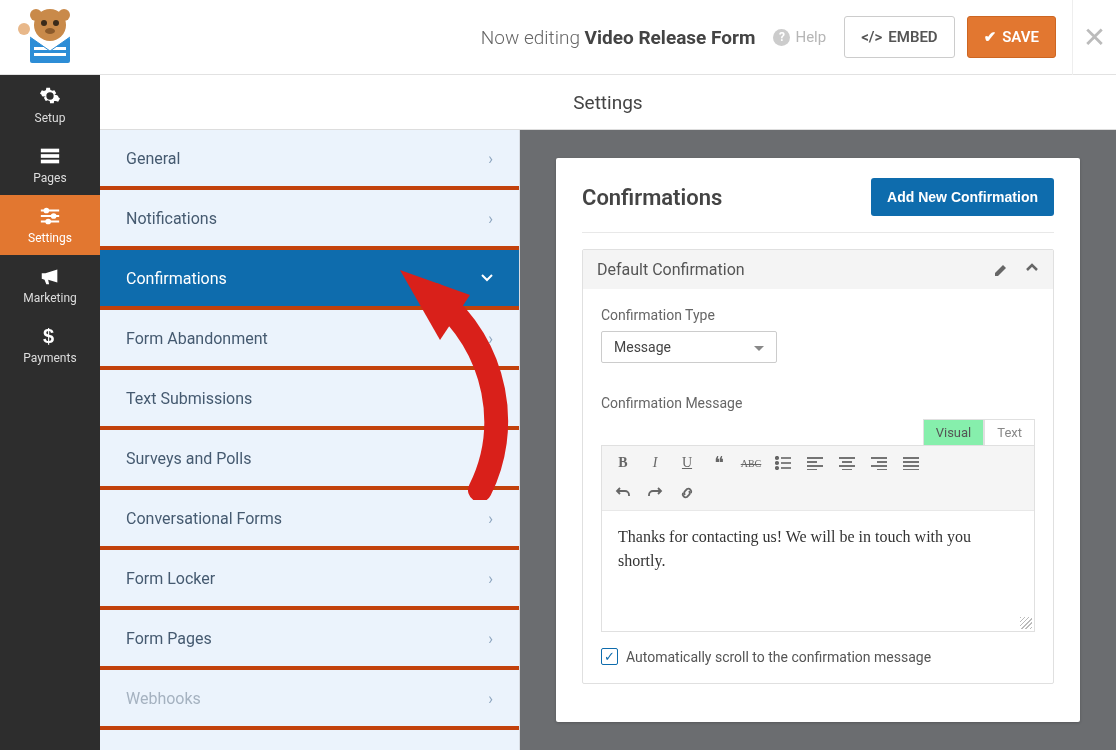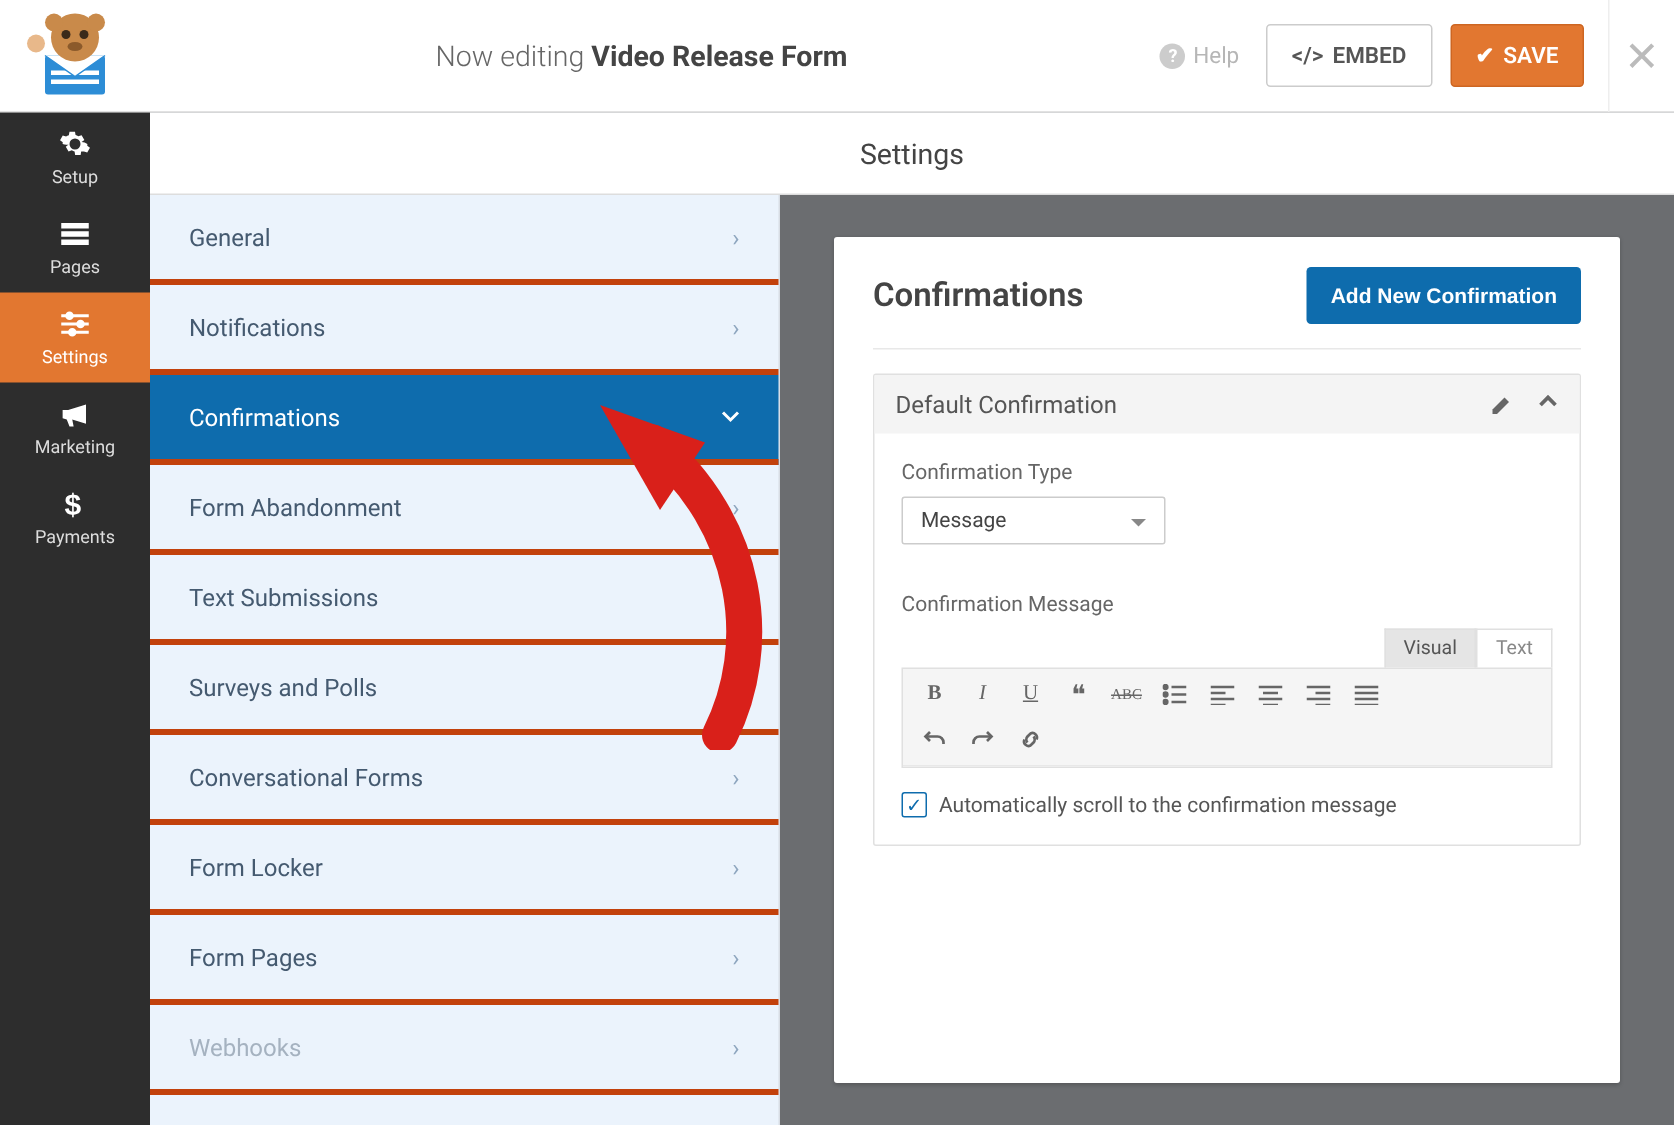--- a/index.html
+++ b/index.html
@@ -1,20 +1,20 @@
 <!DOCTYPE html>
 <html><head>
 <meta charset="utf-8">
 <style>
 * { box-sizing: border-box; margin: 0; padding: 0; }
 body { font-family: -apple-system, BlinkMacSystemFont, "Segoe UI", Roboto, Arial, sans-serif; background: #fff; width: 1116px; height: 750px; overflow: hidden; color: #444; }
 .topbar { height: 75px; display: flex; align-items: center; border-bottom: 1px solid #e2e2e2; background: #fff; }
 .logo-zone { width: 100px; height: 100%; display: flex; align-items: center; justify-content: center; }
 .logo-img { width: 68px; height: 60px; position: relative; }
-.form-title-zone { flex: 1; text-align: center; padding-right: 10px; font-size: 19px; color: #555; }
+.form-title-zone { flex: 1; text-align: right; padding-right: 10px; font-size: 19px; color: #555; }
 .form-title-zone .editing-prefix { font-weight: 300; color: #666; }
 .form-title-zone .form-name { font-weight: 700; color: #444; }
 .help-link { color: #b6b6b6; font-size: 15px; margin: 0 18px 0 8px; display: flex; align-items: center; gap: 5px; cursor: pointer; }
 .help-link .qmark { width: 17px; height: 17px; border-radius: 50%; background: #ccc; color: #fff; font-size: 12px; display: flex; align-items: center; justify-content: center; font-weight: bold; }
 .btn { height: 42px; border-radius: 3px; font-weight: 600; font-size: 15px; display: flex; align-items: center; padding: 0 16px; cursor: pointer; margin-right: 12px; gap: 6px; }
 .btn-embed { background: #fff; color: #555; border: 1px solid #ccc; }
 .btn-save { background: #e27730; color: #fff; border: 1px solid #cd6622; }
 .close-x { width: 44px; height: 75px; display: flex; align-items: center; justify-content: center; color: #bbb; font-size: 28px; cursor: pointer; border-left: 1px solid #eee; margin-left: 4px; }
 .main { display: flex; height: 675px; }
 .sidebar { width: 100px; background: #2d2d2d; display: flex; flex-direction: column; }
@@ -37,21 +37,21 @@
 .btn-primary { background: #0e6cad; color: #fff; font-size: 14px; font-weight: 600; padding: 11px 16px; border-radius: 3px; border: none; cursor: pointer; }
 .confirm-block { border: 1px solid #e0e0e0; border-radius: 2px; }
 .confirm-header { background: #f4f4f4; padding: 10px 14px; display: flex; align-items: center; justify-content: space-between; font-size: 16px; color: #555; }
 .confirm-header-actions { display: flex; gap: 16px; color: #666; }
 .confirm-body { padding: 18px; }
 .field-label { font-size: 14px; color: #666; margin-bottom: 8px; display: block; }
 .select-wrap { display: inline-block; border: 1px solid #ccc; border-radius: 2px; padding: 7px 12px; width: 176px; font-size: 14px; color: #444; position: relative; margin-bottom: 32px; cursor:pointer; }
 .select-wrap:after { content: ""; position: absolute; right: 12px; top: 14px; border-left: 5px solid transparent; border-right: 5px solid transparent; border-top: 5px solid #888; }
 .editor-tabs { display: flex; justify-content: flex-end; }
 .editor-tabs span { font-size: 13px; color: #888; padding: 5px 12px; border: 1px solid #e0e0e0; border-bottom: none; cursor: pointer; }
-.editor-tabs span.active { background: #e5e5e5; color: #555; }
+.editor-tabs span.active { background: #86efac; color: #555; }
 .editor-frame { border: 1px solid #e0e0e0; }
 .toolbar { background: #f5f5f5; border-bottom: 1px solid #e8e8e8; padding: 4px 6px; display: flex; flex-wrap: wrap; gap: 2px; }
 .tb-btn { width: 30px; height: 26px; display: flex; align-items: center; justify-content: center; color: #666; font-size: 14px; cursor: pointer; border-radius: 2px; font-family: Georgia, serif; }
 .editor-text { padding: 14px 16px; font-family: Georgia, serif; font-size: 16px; color: #333; line-height: 1.5; min-height: 120px; position: relative; }
 .resize-grip { position:absolute; right:2px; bottom:2px; width:12px; height:12px; background: repeating-linear-gradient(135deg, #bbb, #bbb 1px, transparent 1px, transparent 3px); }
 .chk-row { display: flex; align-items: center; gap: 8px; margin-top: 16px; font-size: 14px; color: #555; }
 .chk-box { width: 17px; height: 17px; border: 1px solid #0e6cad; border-radius: 2px; display: flex; align-items: center; justify-content: center; color: #0e6cad; font-size: 13px; }
 .red-arrow { position: absolute; pointer-events: none; }
 svg { display: block; }
 </style>
@@ -296,20 +296,24 @@
                         <path d="M14 5H6a4 4 0 00-4 4v1"></path>
                       </svg>
                     </span>
                   <span class="tb-btn">
                       <svg width="16" height="16" viewBox="0 0 16 16" fill="none" stroke="currentColor" stroke-width="1.8">
                         <path d="M6 10a3 3 0 010-4l2-2a3 3 0 014 4"></path>
                         <path d="M10 6a3 3 0 010 4l-2 2a3 3 0 01-4-4"></path>
                       </svg>
                     </span>
                 </div>
+                <div class="editor-text">
+                  <span>Thanks for contacting us! We will be in touch with you shortly.</span>
+                  <span class="resize-grip"></span>
+                </div>
               </div>
               <div class="chk-row">
                 <span class="chk-box">✓</span>
                 <span>Automatically scroll to the confirmation message</span>
               </div>
             </div>
           </div>
         </div>
       </div>
     </div>

